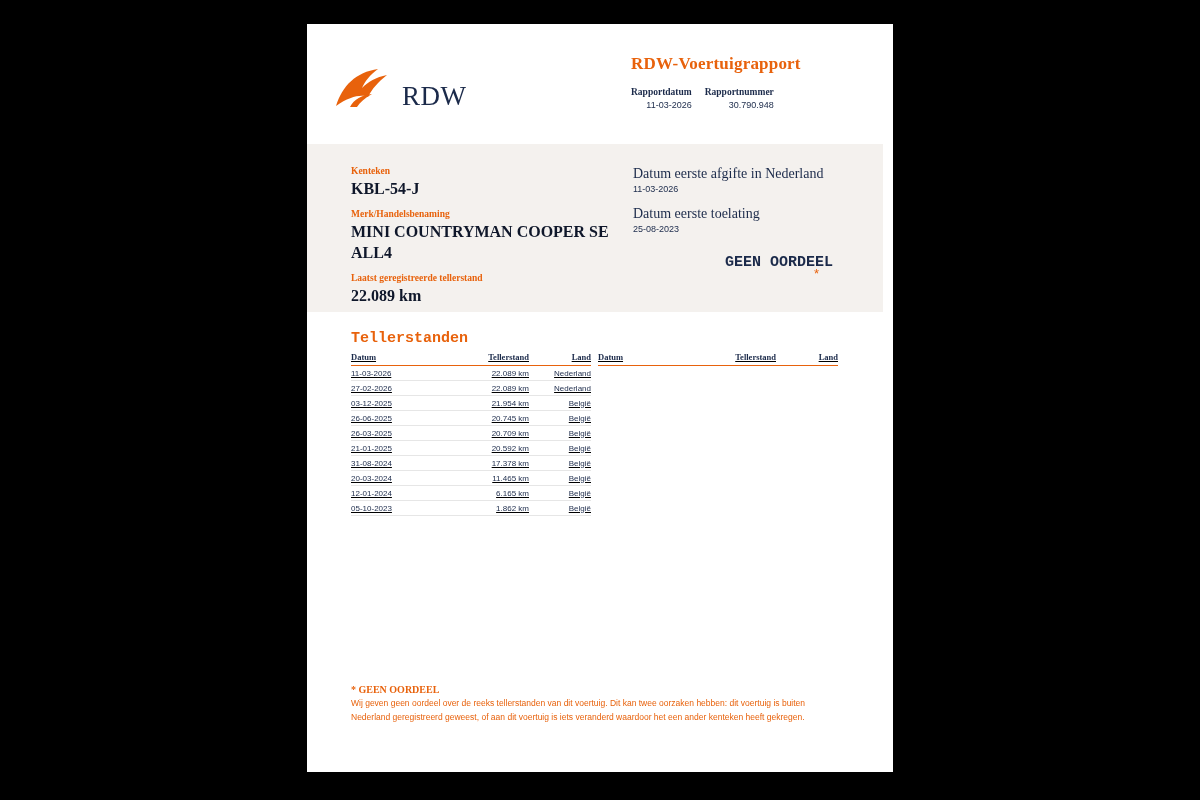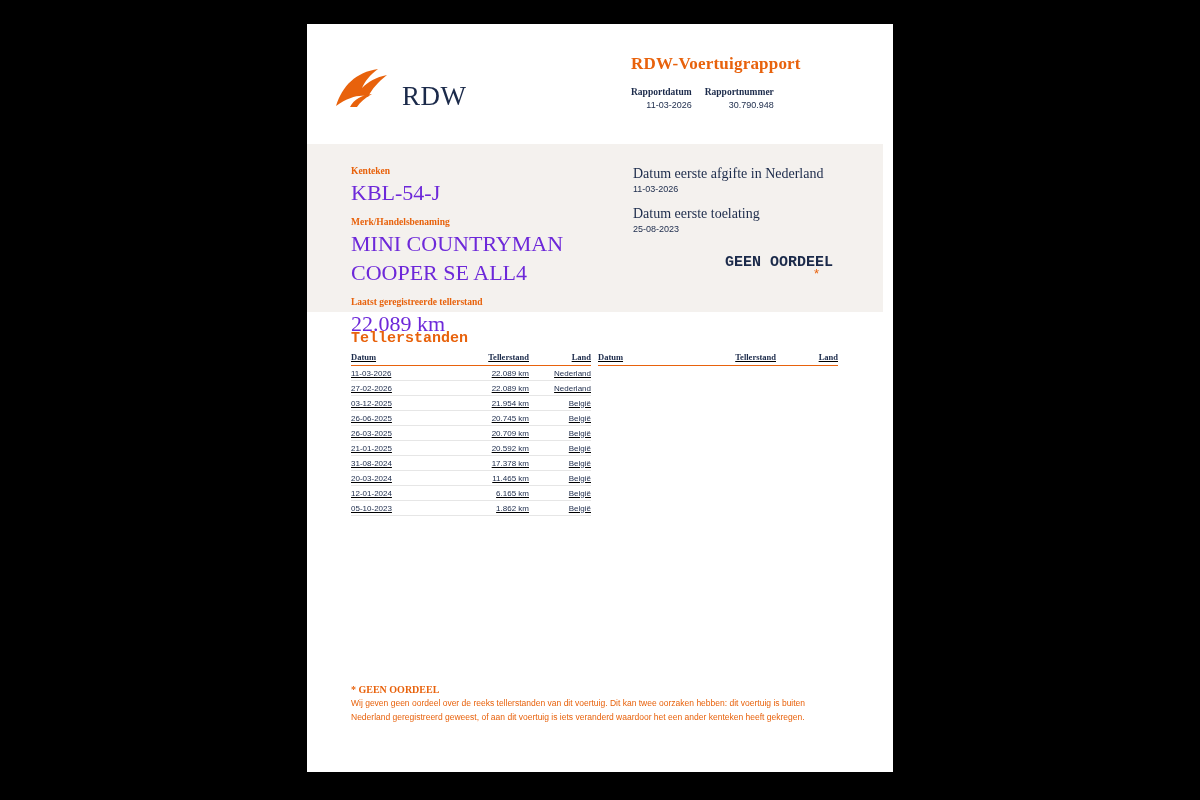--- a/index.html
+++ b/index.html
@@ -102,24 +102,25 @@
   }
   .field-label {
     font-family: "Liberation Serif", serif;
     font-weight: bold;
     font-size: 9.5px;
     color: #e8620c;
     margin-bottom: 2px;
   }
   .field-value-big {
     font-family: "Liberation Serif", serif;
-    font-size: 22px;
-    color: #6d28d9;
+    font-size: 16px;
+    color: #0f172a;
     line-height: 1.32;
     margin-bottom: 10px;
+    font-weight: bold;
   }
   .field-label-dark {
     font-family: "Liberation Serif", serif;
     font-weight: normal;
     font-size: 14px;
     color: #1b2a4a;
     margin-bottom: 2px;
   }
   .field-value-small {
     font-size: 9px;

